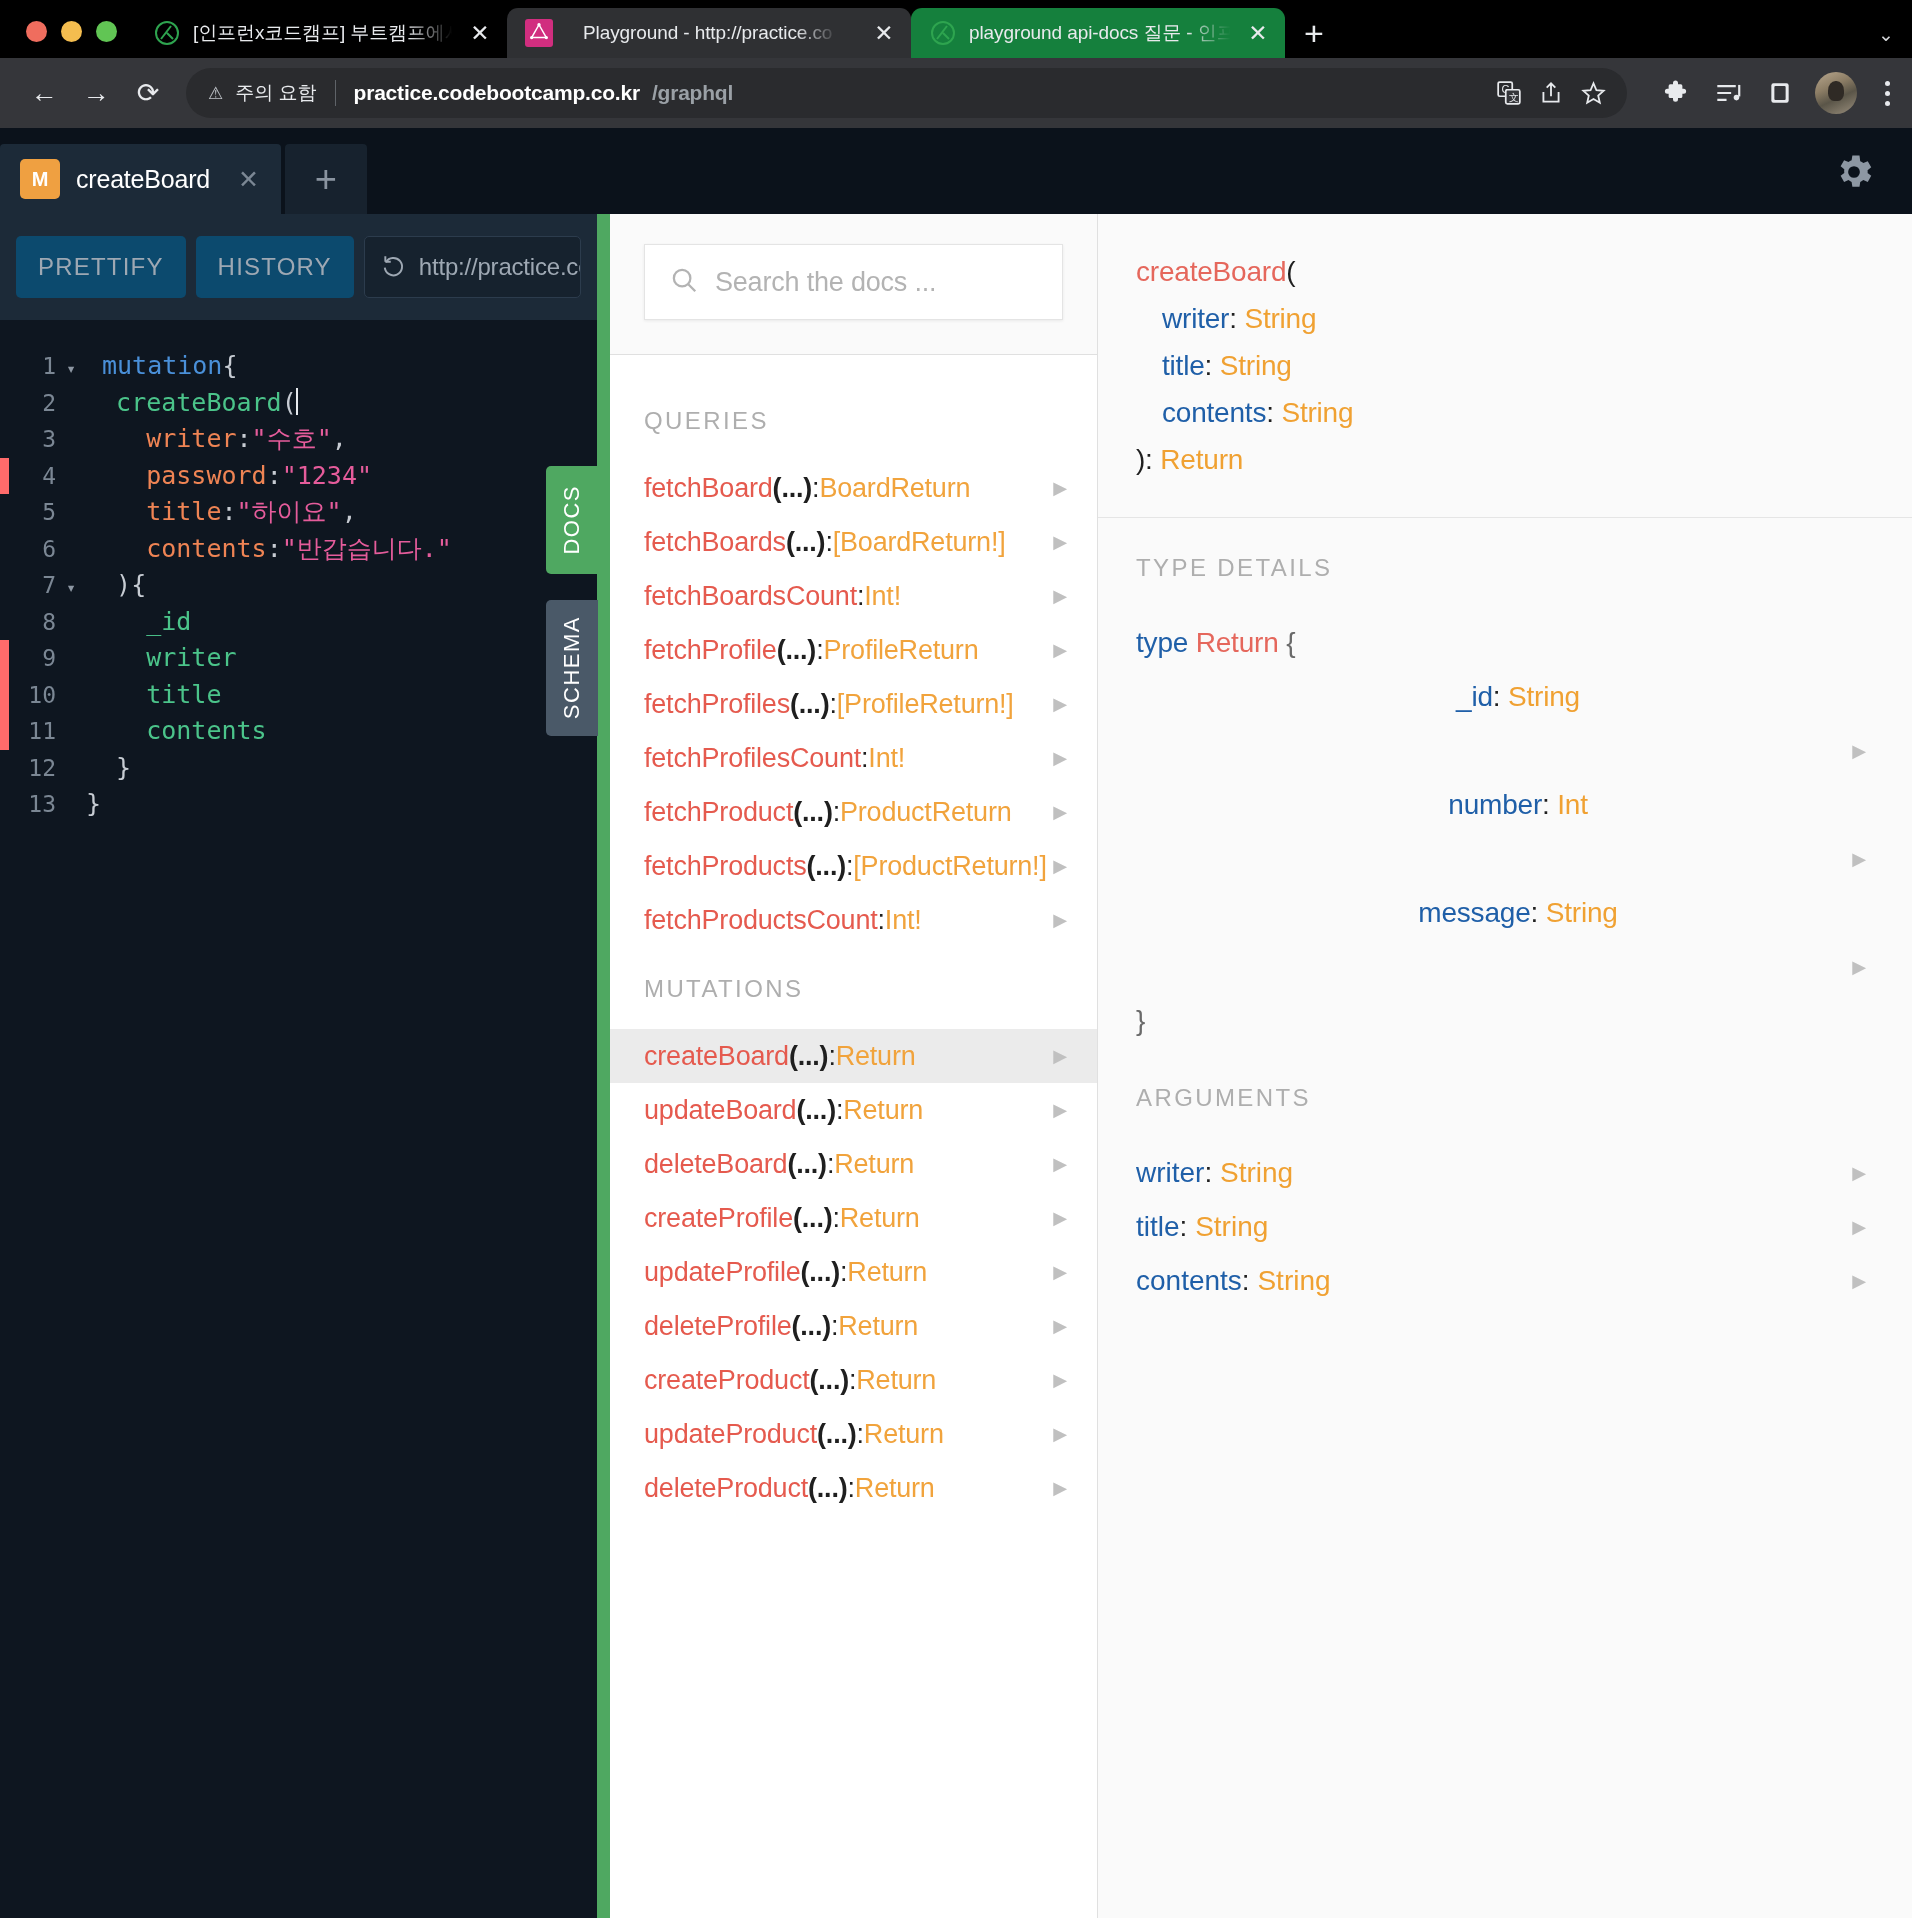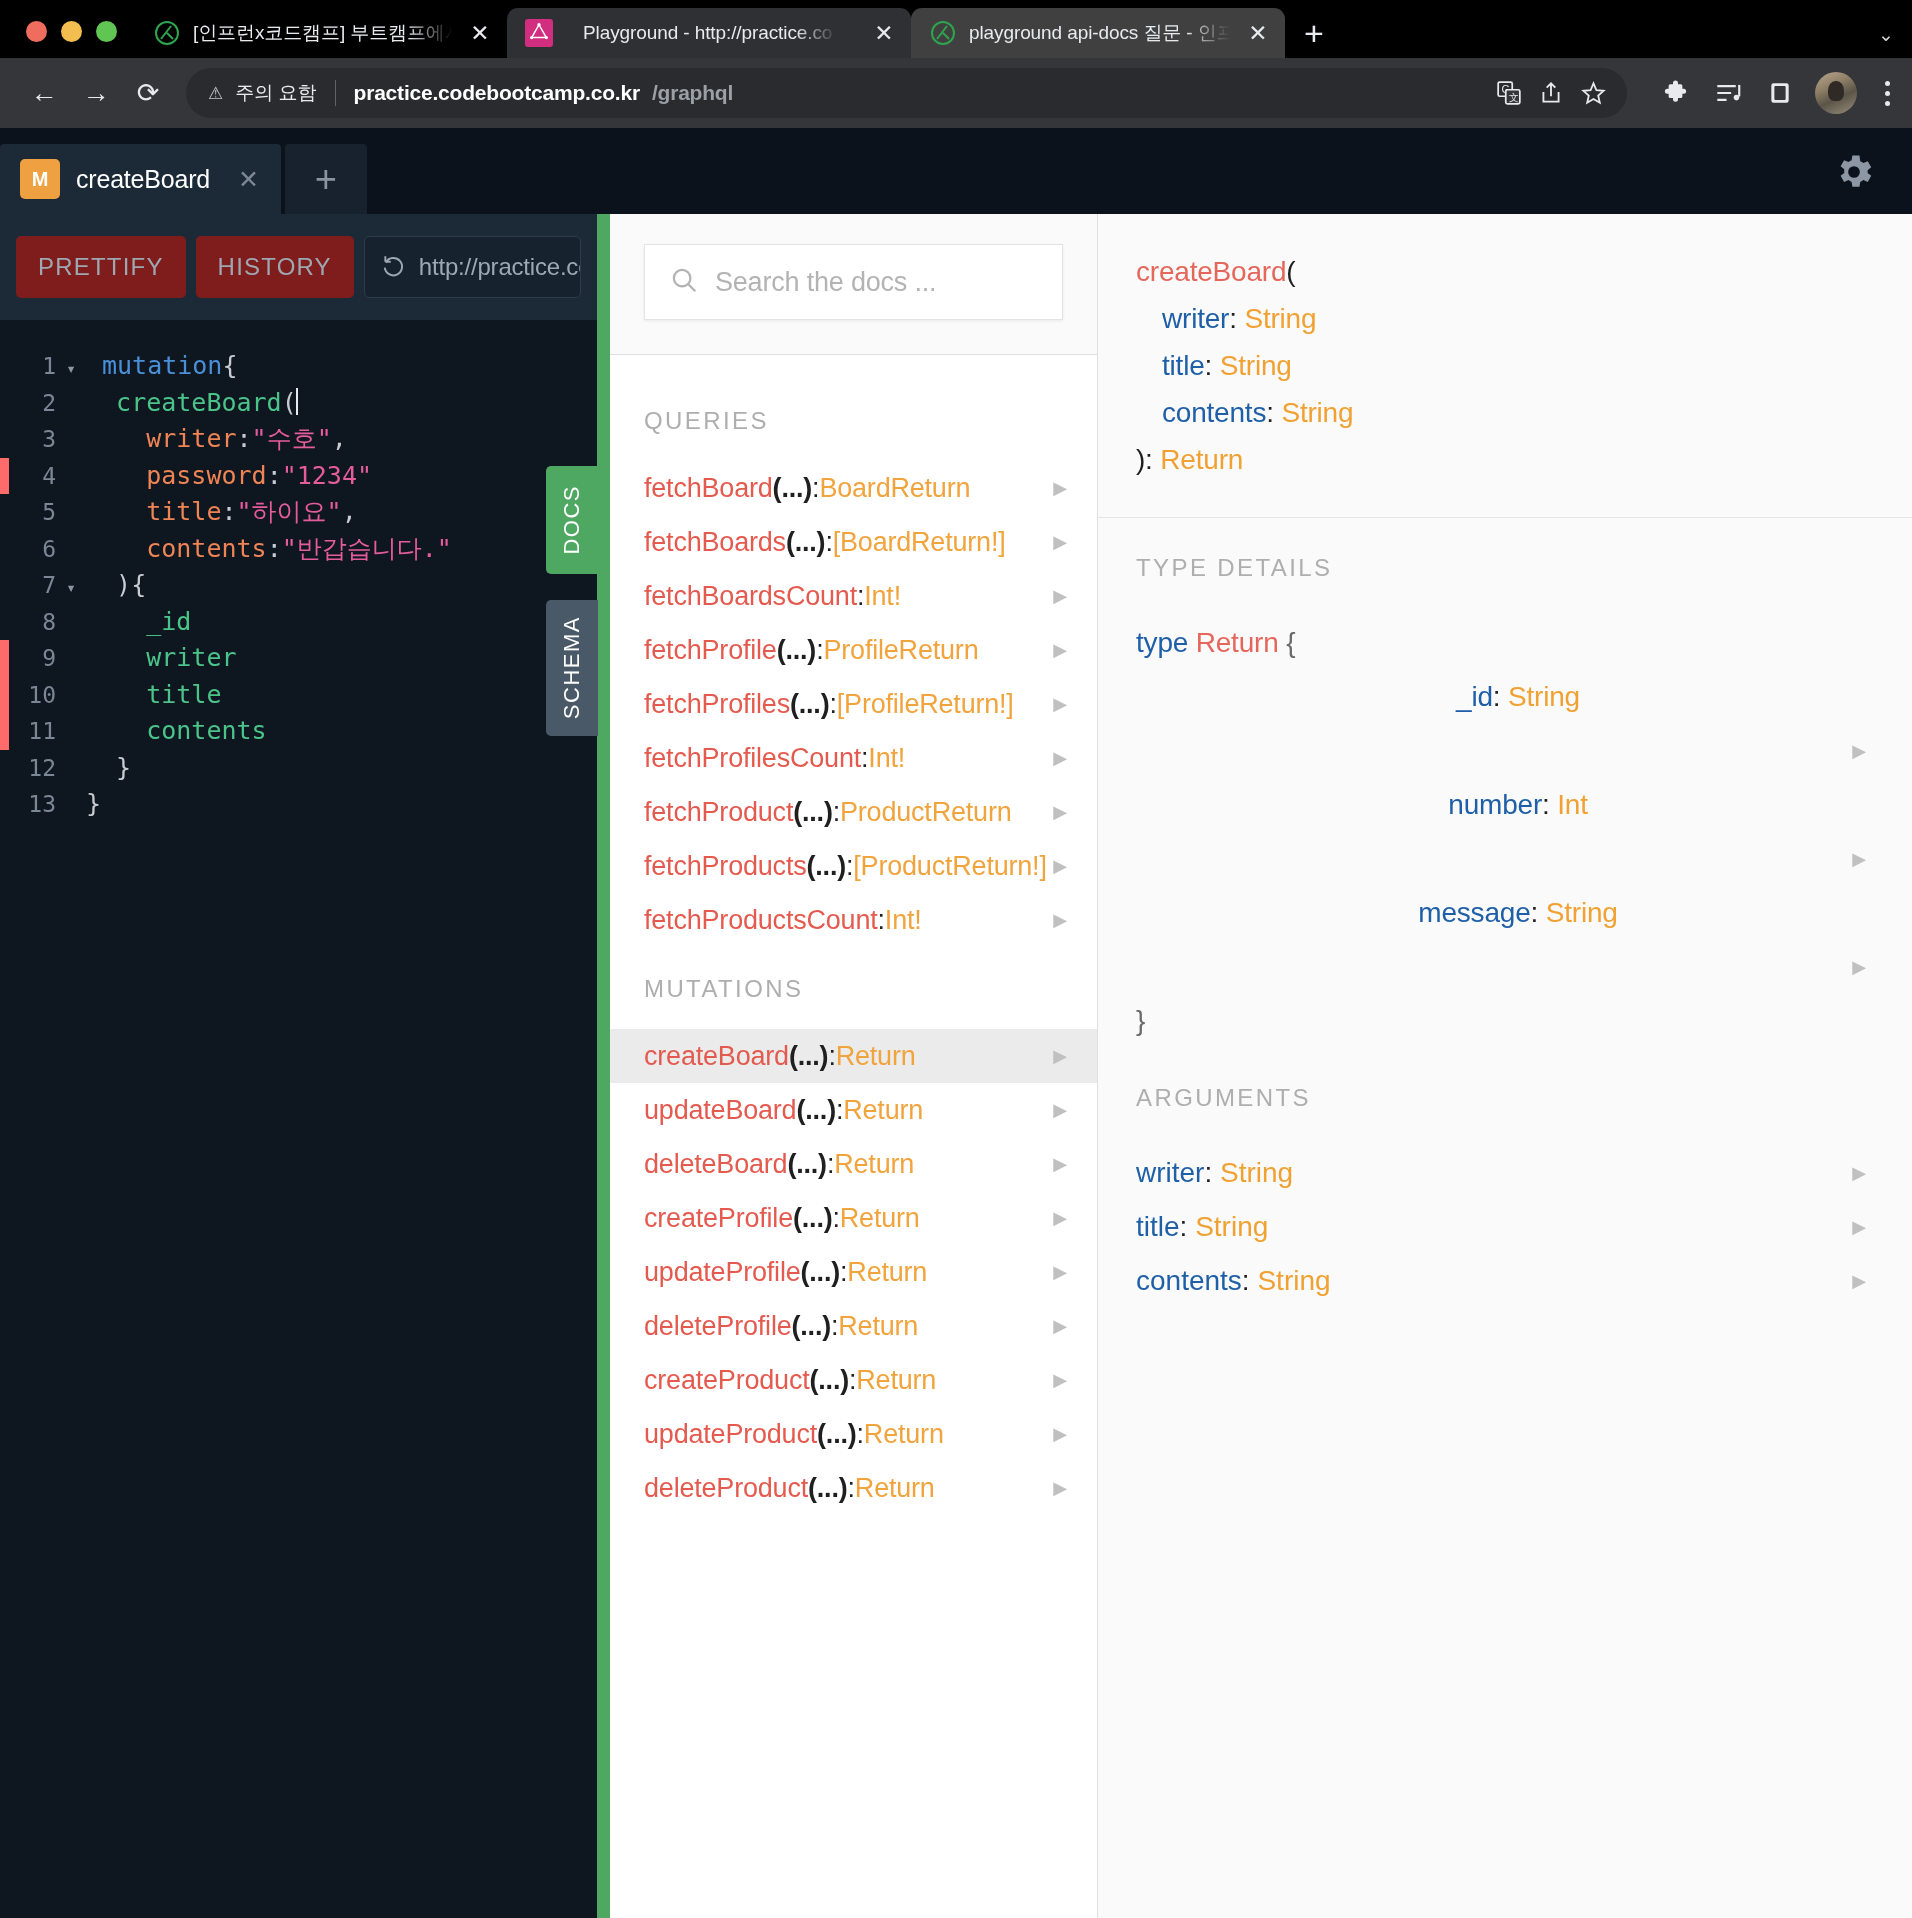--- a/index.html
+++ b/index.html
@@ -35,21 +35,21 @@
     display: flex; align-items: center;
     padding: 0 14px 0 18px;
     border-radius: 11px 11px 0 0;
     position: relative;
     min-width: 0;
     gap: 12px;
     flex: 0 0 auto;
   }
   .tab.inactive { background: #000000; width: 372px; }
   .tab.active { background: #2f3033; width: 404px; gap: 30px; }
-  .tab.inactive3 { background: #404040; width: 374px; }
+  .tab.inactive3 { background: #15803d; width: 374px; }
 
   .tab-favicon { width: 28px; height: 28px; flex: 0 0 auto; display: flex; align-items: center; justify-content: center; }
   .tab-favicon svg { display: block; }
   .tab-favicon.gql { background: #d12e7f; border-radius: 3px; }
 
   .tab-title {
     color: #e8eaed;
     font-size: 19px;
     white-space: nowrap;
     overflow: hidden;
@@ -187,21 +187,21 @@
   .editor-toolbar {
     height: 106px;
     background: #1c2a38;
     display: flex; align-items: center;
     gap: 10px;
     padding: 0 16px;
     flex: 0 0 auto;
   }
   .tb-btn {
     height: 62px;
-    background: #7f1d1d;
+    background: #0c4a6e;
     color: #9ea8b3;
     border-radius: 5px;
     display: flex; align-items: center; justify-content: center;
     padding: 0 22px;
     font-size: 24px;
     letter-spacing: 1.2px;
   }
   .tb-url {
     flex: 1 1 auto;
     height: 62px;

